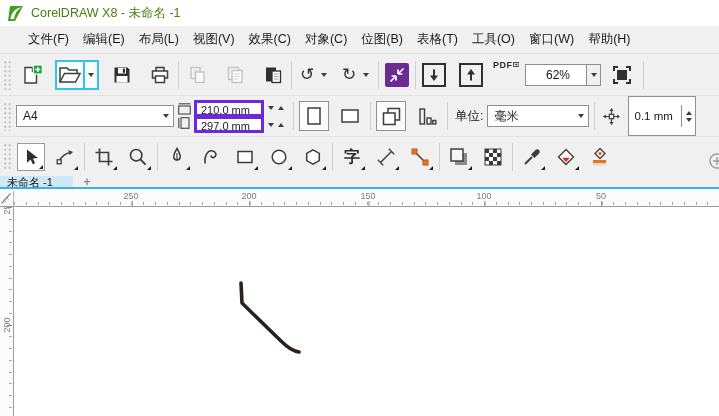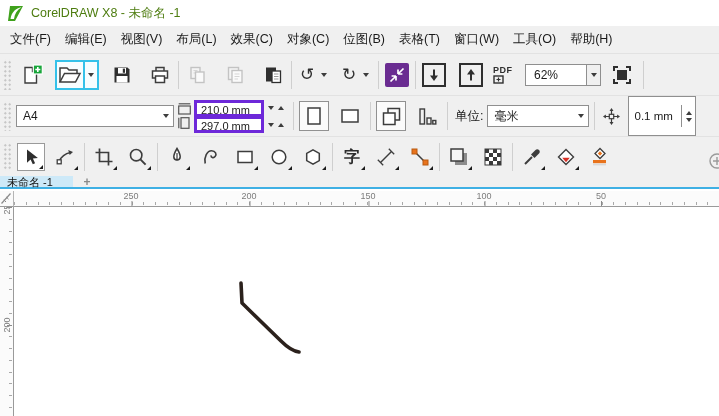--- a/index.html
+++ b/index.html
@@ -8,21 +8,21 @@
     position:relative; width:719px; height:416px; overflow:hidden;
     background:#fff; font-family:"Liberation Sans","DejaVu Sans",sans-serif;
     color:#1a1a1a; user-select:none;
   }
   
   .titlebar { position:absolute; left:0; top:0; width:719px; height:26px;
     background:#ffffff; display:flex; align-items:center; padding-left:7px; }
   .titlebar .title { font-size:12.5px; color:#4d7c0f; margin-left:7px; }
   
   .menubar { position:absolute; left:0; top:26px; width:719px; height:27px;
-    background:#f0f0f0; display:flex; align-items:flex-start; padding-left:3px; }
+    background:#f0f0f0; display:flex; align-items:flex-start; padding-left:21px; }
   .menu-item { font-size:12.5px; color:#1a1a1a; padding:0 7px; height:27px;
     line-height:27px; white-space:nowrap; cursor:default; }
   
   .bar { position:absolute; left:0; width:719px; background:#f0f0f0;
     border-top:1px solid #e2e2e2; display:flex; align-items:center; }
   .grip { width:9px; align-self:stretch; margin:5px 2px 5px 2px;
     background-image:radial-gradient(#c2c2c2 1.1px, transparent 1.2px);
     background-size:4.5px 4.5px; background-position:1px 1px; cursor:move; }
   .vdiv { width:1px; height:28px; background:#cfcfcf; margin:0 5px; }
   .tbtn { position:relative; width:26px; height:26px; display:flex;
@@ -31,26 +31,26 @@
     border-right:3.5px solid transparent; border-top:4.5px solid #3d3d3d; }
   .dd-btn { width:14px; height:26px; display:flex; align-items:center; justify-content:center; }
   .arr { font-size:17px; line-height:17px; color:#303030; font-family:"DejaVu Sans",sans-serif; }
   
   .toolbar { top:53px; height:42px; }
   .open-group { display:flex; align-items:center; border:2px solid #35c1e9;
     background:#f7fdff; height:30px; }
   .open-group .dd-btn { border-left:2px solid #35c1e9; height:26px; }
   .boxed { width:24px; height:24px; border:2px solid #2f2f2f; display:flex;
     align-items:center; justify-content:center; background:#f0f0f0; }
-  .pdf-btn { display:flex; flex-direction:column; align-items:flex-start;
+  .pdf-btn { display:flex; align-items:flex-start;
     justify-content:center; width:26px; height:30px; }
   .pdf-txt { font-size:9px; font-weight:bold; letter-spacing:0.5px; color:#2f2f2f; line-height:10px; }
   .zoom-combo { display:flex; align-items:center; width:76px; height:22px;
     background:#fff; border:1px solid #8f8f8f; margin:0 6px; }
-  .zoom-combo .val { flex:1; font-size:12px; padding-left:8px; }
+  .zoom-combo .val { flex:1; font-size:12px; padding-left:20px; }
   .zoom-combo .dd-btn { border-left:1px solid #8f8f8f; background:#f0f0f0; height:20px; }
   
   .propbar { top:95px; height:41px; }
   .combo { background:#fff; border:1px solid #8f8f8f; height:22px;
     display:flex; align-items:center; font-size:12px; }
   .combo .val { flex:1; padding-left:6px; }
   .combo .dd-btn { height:100%; }
   .size-group { display:flex; align-items:center; margin-left:4px; }
   .size-icons { display:flex; flex-direction:column; gap:2px; margin-right:3px; }
   .size-rows { display:flex; flex-direction:column; }
@@ -118,28 +118,28 @@
     <svg width="17" height="17" viewBox="0 0 17 17">
       <path d="M1 16L3 1h13L8 16z" fill="#3fa11c"></path>
       <path d="M3.5 14C4.5 7 9 3 14.5 2.2 10 5 7.5 9 7 14z" fill="#ffffff"></path>
     </svg>
     <span class="title">CorelDRAW X8 - 未命名 -1</span>
   </div>
 
   <div class="menubar">
     <span class="menu-item">文件(F)</span>
     <span class="menu-item">编辑(E)</span>
+    <span class="menu-item">布局(L)</span>
     <span class="menu-item">视图(V)</span>
-    <span class="menu-item">布局(L)</span>
     <span class="menu-item">效果(C)</span>
     <span class="menu-item">对象(C)</span>
     <span class="menu-item">位图(B)</span>
     <span class="menu-item">表格(T)</span>
+    <span class="menu-item">工具(O)</span>
     <span class="menu-item">窗口(W)</span>
-    <span class="menu-item">工具(O)</span>
     <span class="menu-item">帮助(H)</span>
   </div>
 
   <div class="bar toolbar">
     <div class="grip"></div>
     <div style="width:6px"></div>
     <div class="tbtn">
       <svg width="22" height="22" viewBox="0 0 22 22">
         <path d="M4 3.5h7.5l4 4V19H4z" fill="#fff" stroke="#3d3d3d" stroke-width="1.4"></path>
         <path d="M11.5 3.5v4h4" fill="none" stroke="#3d3d3d" stroke-width="1.4"></path>

